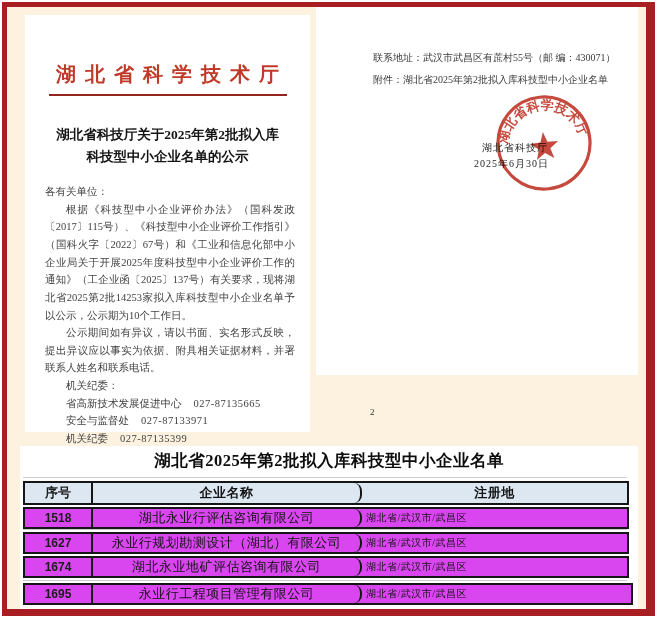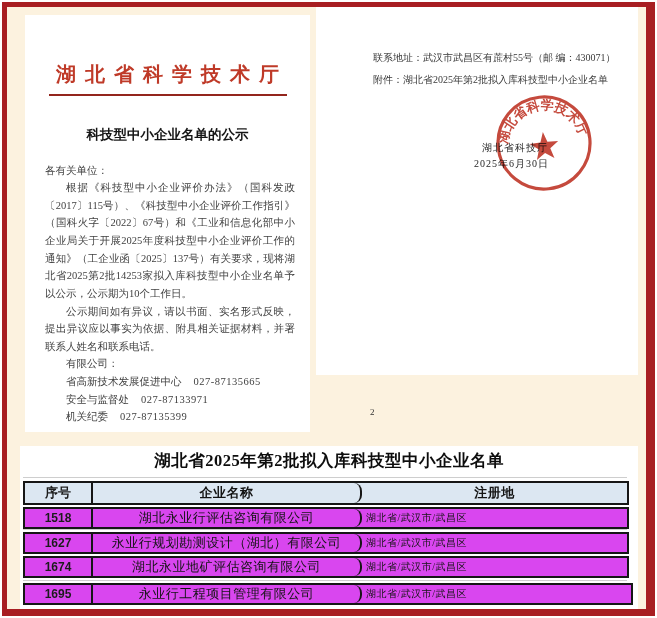--- a/index.html
+++ b/index.html
@@ -57,27 +57,28 @@
 </head>
 <body>
 
 <div class="stage">
   <div class="frame">
 
     <div class="page page1">
       <div class="p1-header">湖北省科学技术厅</div>
       <div class="p1-rule"></div>
       <div class="p1-title">
+        <div>湖北省科技厅关于2025年第2批拟入库</div>
         <div>科技型中小企业名单的公示</div>
       </div>
       <div class="p1-body">
         <div>各有关单位：</div>
         <div class="indent">根据《科技型中小企业评价办法》（国科发政〔2017〕115号）、《科技型中小企业评价工作指引》（国科火字〔2022〕67号）和《工业和信息化部中小企业局关于开展2025年度科技型中小企业评价工作的通知》（工企业函〔2025〕137号）有关要求，现将湖北省2025第2批14253家拟入库科技型中小企业名单予以公示，公示期为10个工作日。</div>
         <div class="indent">公示期间如有异议，请以书面、实名形式反映，提出异议应以事实为依据、附具相关证据材料，并署联系人姓名和联系电话。</div>
-        <div class="contact-line">有限公司：</div>
+        <div class="contact-line">机关纪委：</div>
         <div class="contact-line">
           <span>省高新技术发展促进中心</span><span class="phone">027-87135665</span>
         </div>
         <div class="contact-line">
           <span>安全与监督处</span><span class="phone">027-87133971</span>
         </div>
         <div class="contact-line">
           <span>机关纪委</span><span class="phone">027-87135399</span>
         </div>
       </div>

